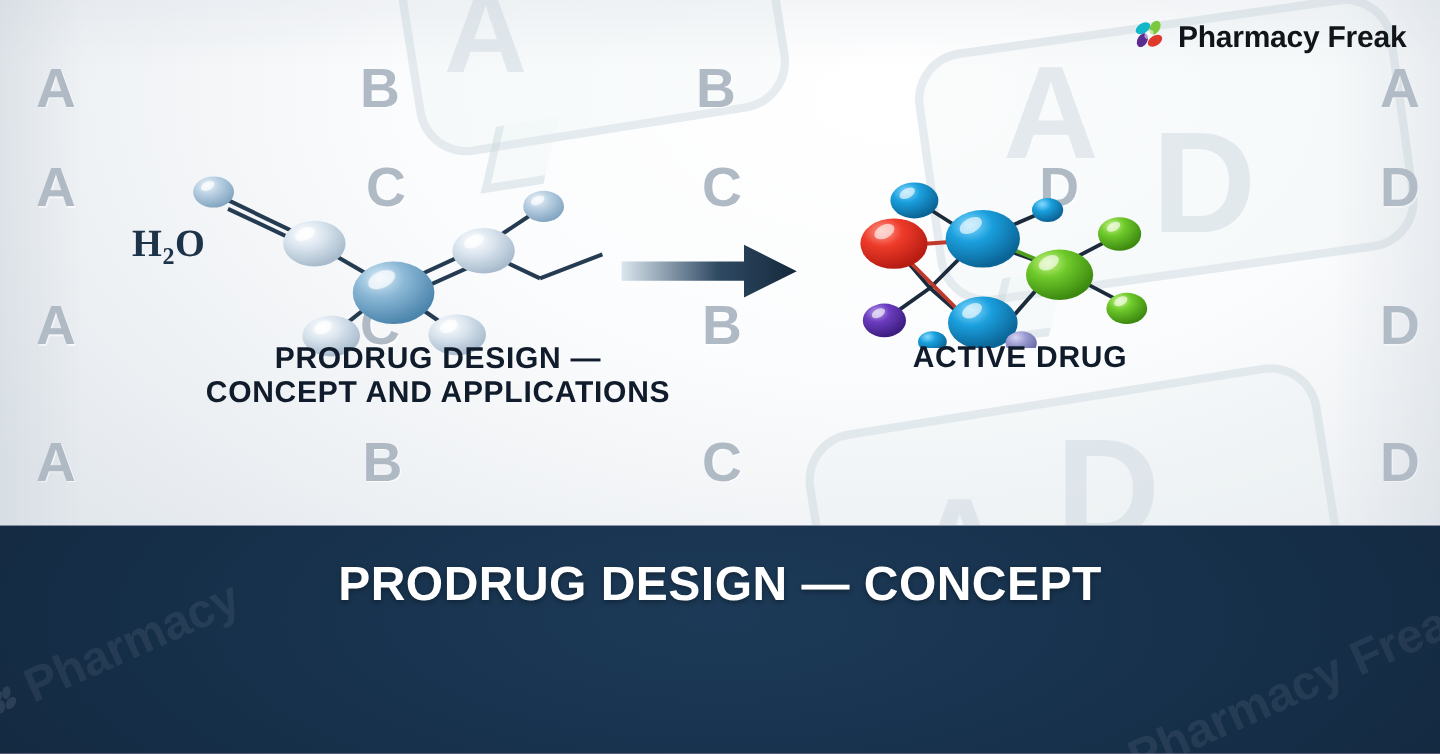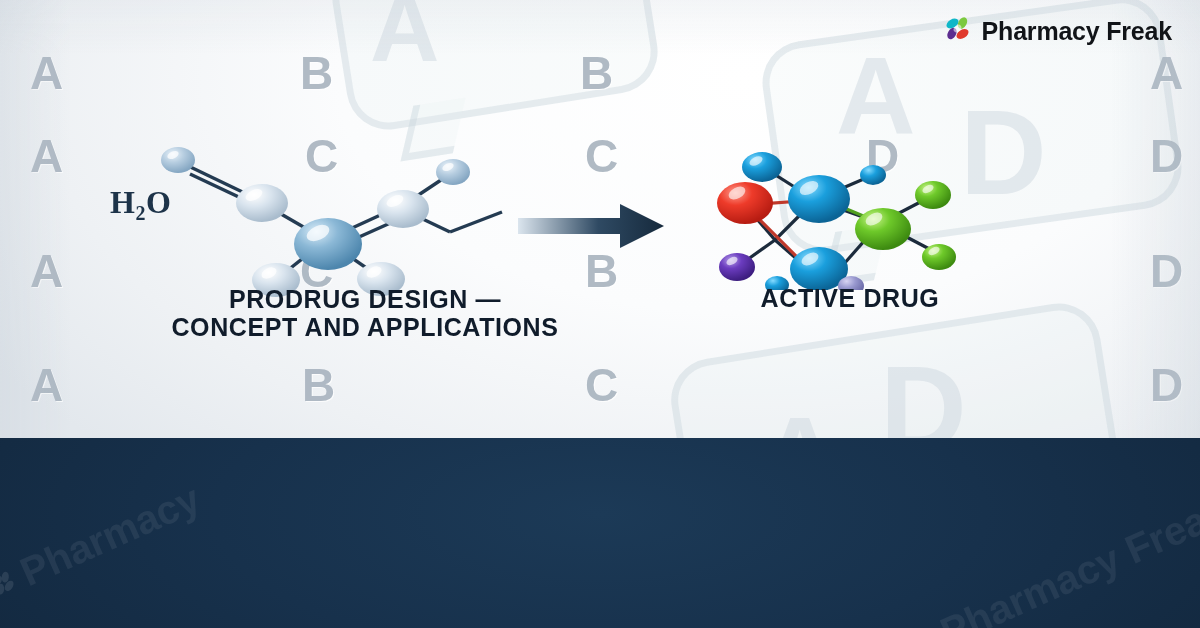--- a/index.html
+++ b/index.html
@@ -396,16 +396,17 @@
       <svg width="26" height="26" viewBox="0 0 30 30">
         <ellipse cx="9.5" cy="9.5" rx="6.6" ry="4.2" transform="rotate(-32 9.5 9.5)" fill="rgba(255,255,255,.10)"></ellipse>
         <ellipse cx="19.5" cy="9" rx="6.2" ry="4.1" transform="rotate(-60 19.5 9)" fill="rgba(255,255,255,.10)"></ellipse>
         <ellipse cx="9" cy="19.5" rx="6.2" ry="4.1" transform="rotate(-60 9 19.5)" fill="rgba(255,255,255,.10)"></ellipse>
         <ellipse cx="19.5" cy="20" rx="6.6" ry="4.2" transform="rotate(-32 19.5 20)" fill="rgba(255,255,255,.10)"></ellipse>
       </svg>
       <span>Pharmacy Freak</span>
     </div>
 
     <div id="banner-title">
+      <div>PRODRUG DESIGN — CONCEPT</div>
     </div>
   </div>
 
 </div>
 
 </body></html>

